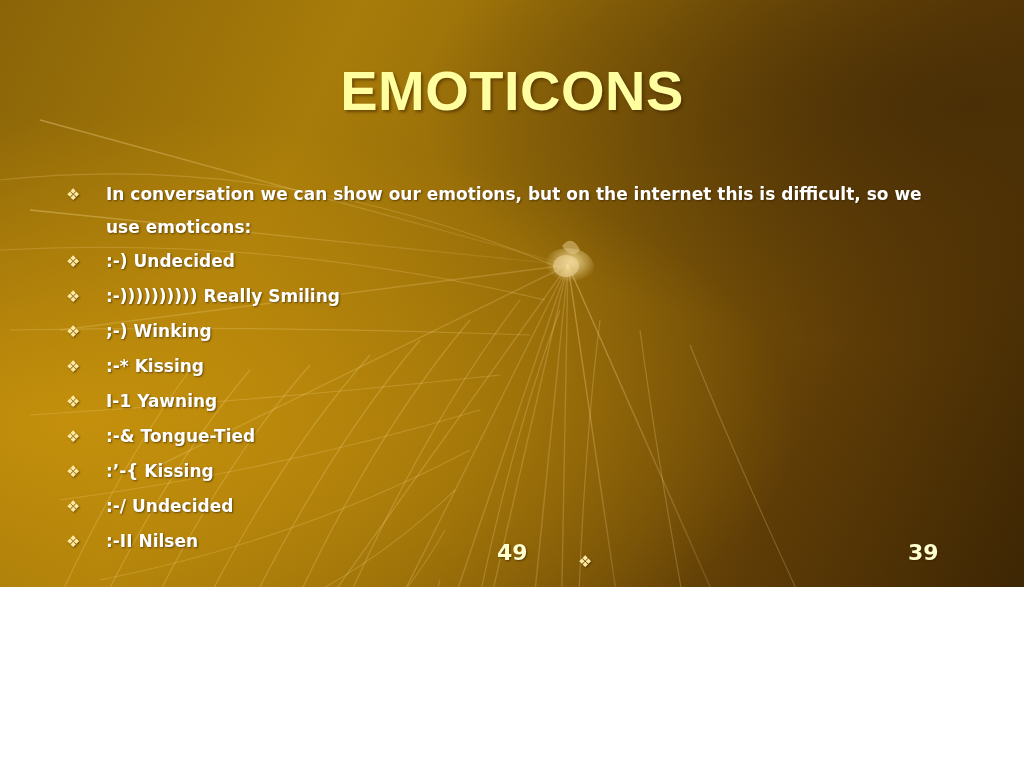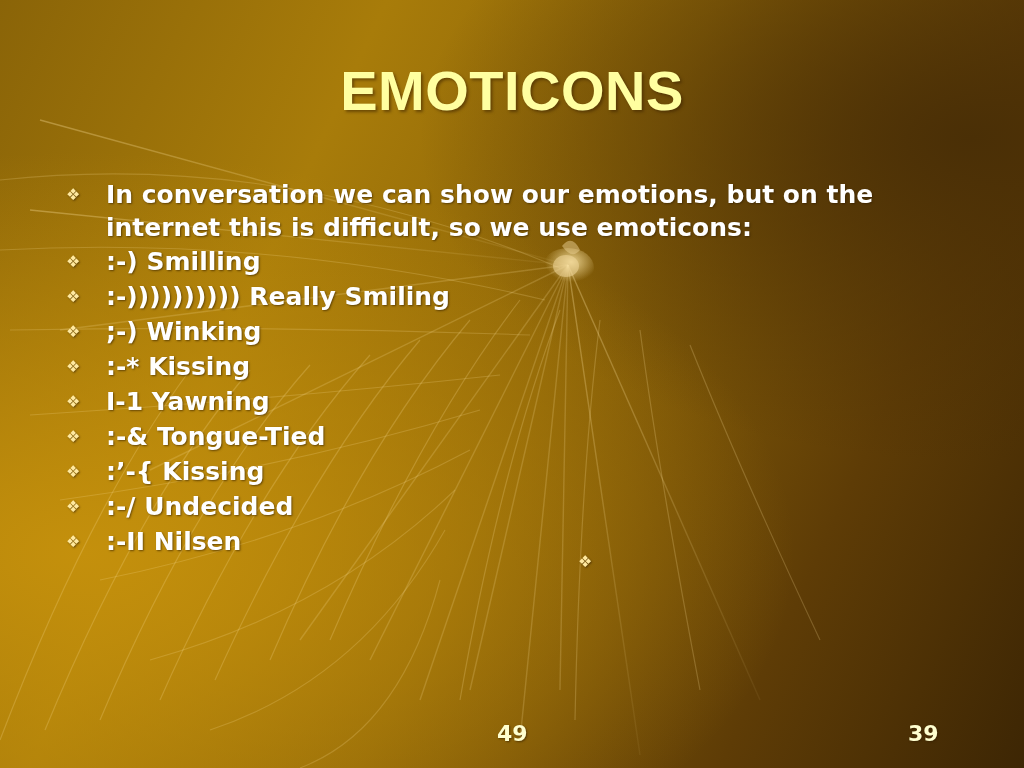--- a/index.html
+++ b/index.html
@@ -8,21 +8,21 @@
   }
   body {
     width: 1024px;
     height: 768px;
     overflow: hidden;
     font-family: "DejaVu Sans", sans-serif;
   }
   .slide {
     position: relative;
     width: 1024px;
-    height: 768px;
+    height: 587px;
     background:
       radial-gradient(ellipse 120% 90% at 8% 72%, #c4900c 0%, rgba(196,144,12,0) 58%),
       radial-gradient(ellipse 90% 70% at 95% 18%, #4a2f06 0%, rgba(74,47,6,0) 60%),
       linear-gradient(115deg, #8a6408 0%, #a87c0a 28%, #8c6408 52%, #5e3c06 78%, #3d2604 100%);
     overflow: hidden;
   }
   
   .bg-art {
     position: absolute;
     inset: 0;
@@ -65,21 +65,21 @@
     color: #ffe9a0;
     font-size: 16px;
     line-height: 34px;
     text-align: left;
     padding-left: 8px;
     text-shadow: 1px 1px 2px rgba(50,30,0,0.6);
   }
   .bullet-text {
     flex: 1 1 auto;
     color: #ffffff;
-    font-size: 25px;
+    font-size: 17px;
     font-weight: bold;
     line-height: 33px;
     text-shadow: 1px 1px 2px rgba(50,30,0,0.6);
     font-family: "DejaVu Sans", sans-serif;
   }
 
   .citation {
     position: absolute;
     top: 545px;
     left: 570px;
@@ -176,21 +176,21 @@
 
   <div class="title">EMOTICONS</div>
 
   <div class="bullets">
     <div class="bullet">
       <span class="bullet-marker">❖</span>
       <span class="bullet-text">In conversation we can show our emotions, but on the internet this is difficult, so we use emoticons:</span>
     </div>
     <div class="bullet">
       <span class="bullet-marker">❖</span>
-      <span class="bullet-text">:-) Smilling</span>
+      <span class="bullet-text">:-) Undecided</span>
     </div>
     <div class="bullet">
       <span class="bullet-marker">❖</span>
       <span class="bullet-text">:-)))))))))) Really Smiling</span>
     </div>
     <div class="bullet">
       <span class="bullet-marker">❖</span>
       <span class="bullet-text">;-) Winking</span>
     </div>
     <div class="bullet">

